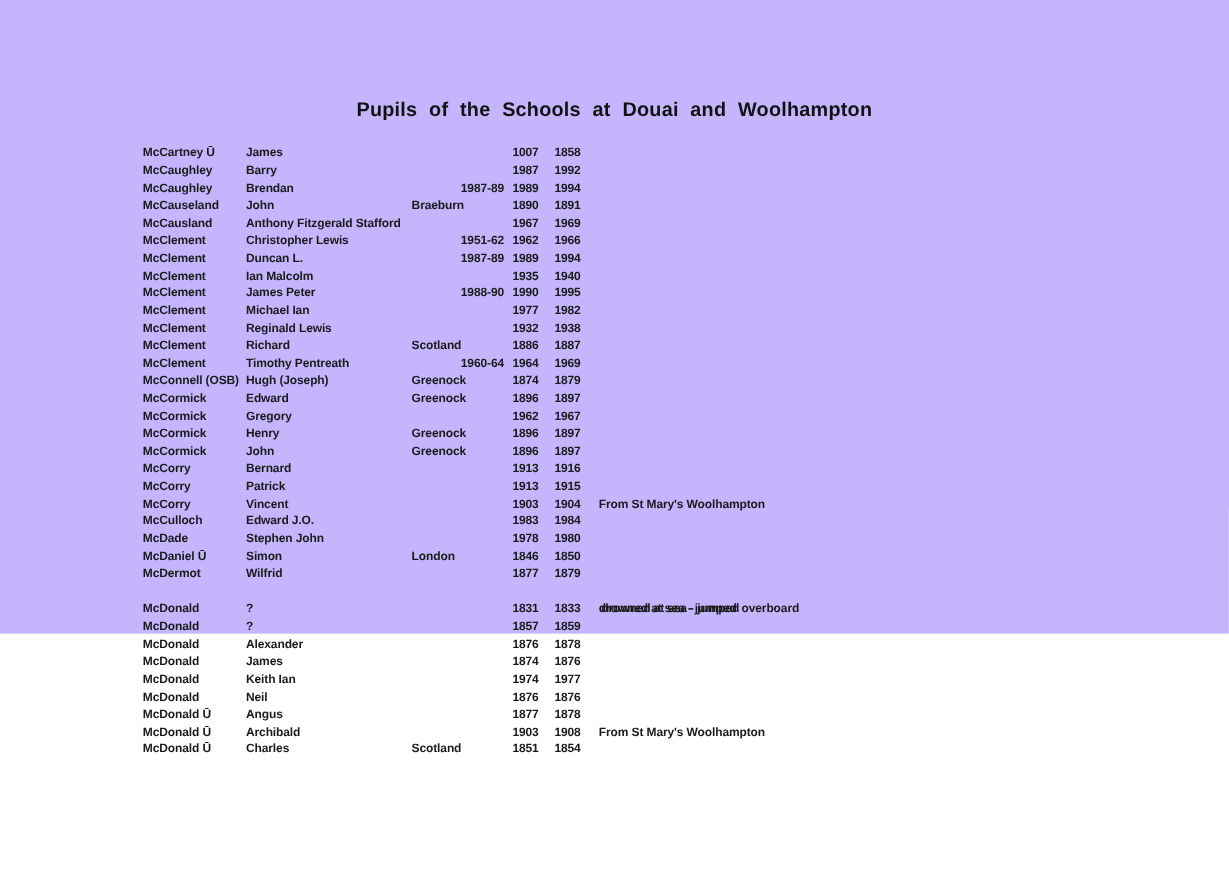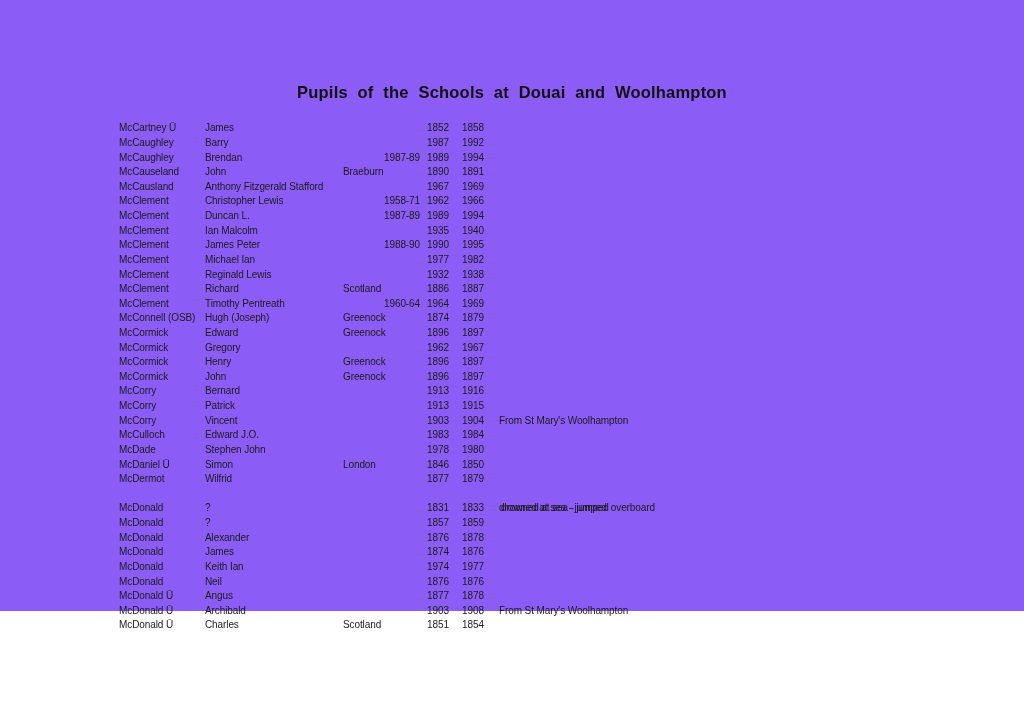--- a/index.html
+++ b/index.html
@@ -7,43 +7,43 @@
     padding: 0;
     background: #ffffff;
     width: 1024px;
     height: 724px;
     overflow: hidden;
   }
   .page {
     position: absolute;
     left: 0; top: 0;
     width: 1024px;
-    height: 611px;
-    background: #8b5cf6;
+    height: 528px;
+    background: #c4b5fd;
     font-family: "Liberation Sans", sans-serif;
     color: #1b1b1b;
   }
   .title {
     position: absolute;
     top: 83px;
     left: 0;
     width: 100%;
     margin: 0;
     text-align: center;
     font-family: "Liberation Sans", sans-serif;
     font-size: 16.5px;
     font-weight: bold;
     letter-spacing: 0.2px;
     word-spacing: 5px;
     color: #121212;
   }
   .rows {
     position: absolute;
     left: 0; top: 0;
-    width: 100%; height: 100%;
+    width: 100%; height: 100%; font-weight: bold;
   }
   .row {
     position: absolute;
     left: 0;
     width: 100%;
     height: 13px;
     font-size: 10px;
     line-height: 12px;
     color: #1b1b1b;
   }
@@ -77,21 +77,21 @@
 <body>
 
 <div class="page">
   <h1 class="title">Pupils of the Schools at Douai and Woolhampton</h1>
   <div class="rows" id="rows">
   <div class="row" style="top: 122.3px;">
     <span class="cell c-surname">McCartney Ū</span>
     <span class="cell c-forename">James</span>
     <span class="cell c-place"></span>
     <span class="cell c-attended"></span>
-    <span class="cell c-entered">1852</span>
+    <span class="cell c-entered">1007</span>
     <span class="cell c-left">1858</span>
     <span class="cell c-note"></span>
   </div>
 
   <div class="row" style="top: 136.92px;">
     <span class="cell c-surname">McCaughley</span>
     <span class="cell c-forename">Barry</span>
     <span class="cell c-place"></span>
     <span class="cell c-attended"></span>
     <span class="cell c-entered">1987</span>
@@ -126,21 +126,21 @@
     <span class="cell c-attended"></span>
     <span class="cell c-entered">1967</span>
     <span class="cell c-left">1969</span>
     <span class="cell c-note"></span>
   </div>
 
   <div class="row" style="top: 195.4px;">
     <span class="cell c-surname">McClement</span>
     <span class="cell c-forename">Christopher Lewis</span>
     <span class="cell c-place"></span>
-    <span class="cell c-attended">1958-71</span>
+    <span class="cell c-attended">1951-62</span>
     <span class="cell c-entered">1962</span>
     <span class="cell c-left">1966</span>
     <span class="cell c-note"></span>
   </div>
 
   <div class="row" style="top: 210.02px;">
     <span class="cell c-surname">McClement</span>
     <span class="cell c-forename">Duncan L.</span>
     <span class="cell c-place"></span>
     <span class="cell c-attended">1987-89</span>

